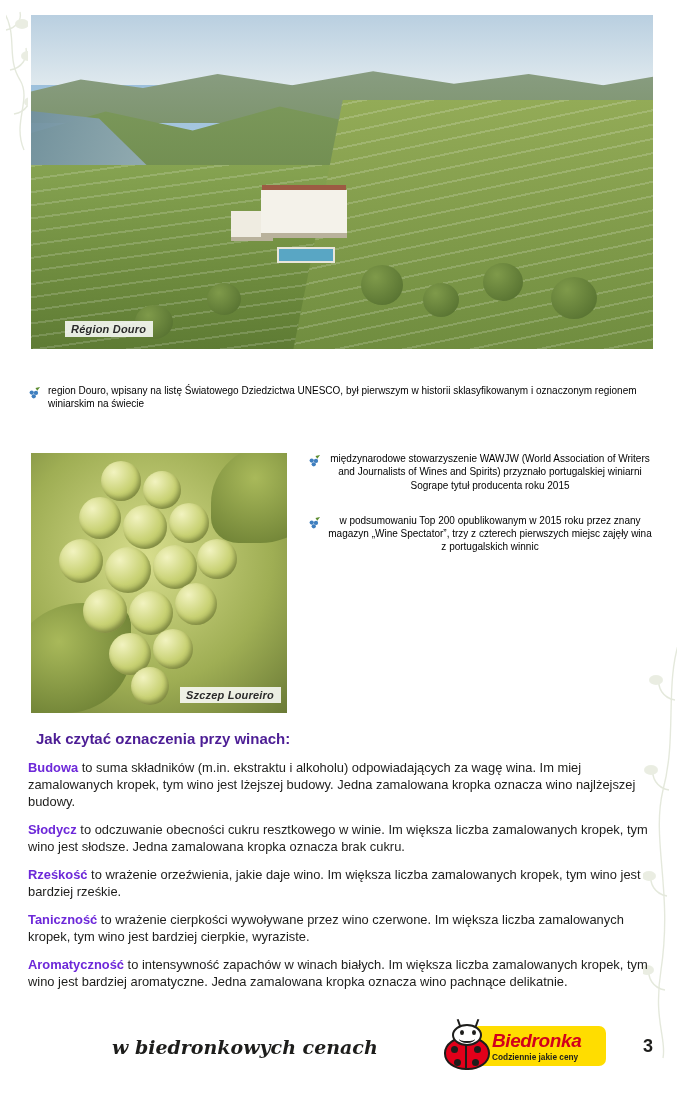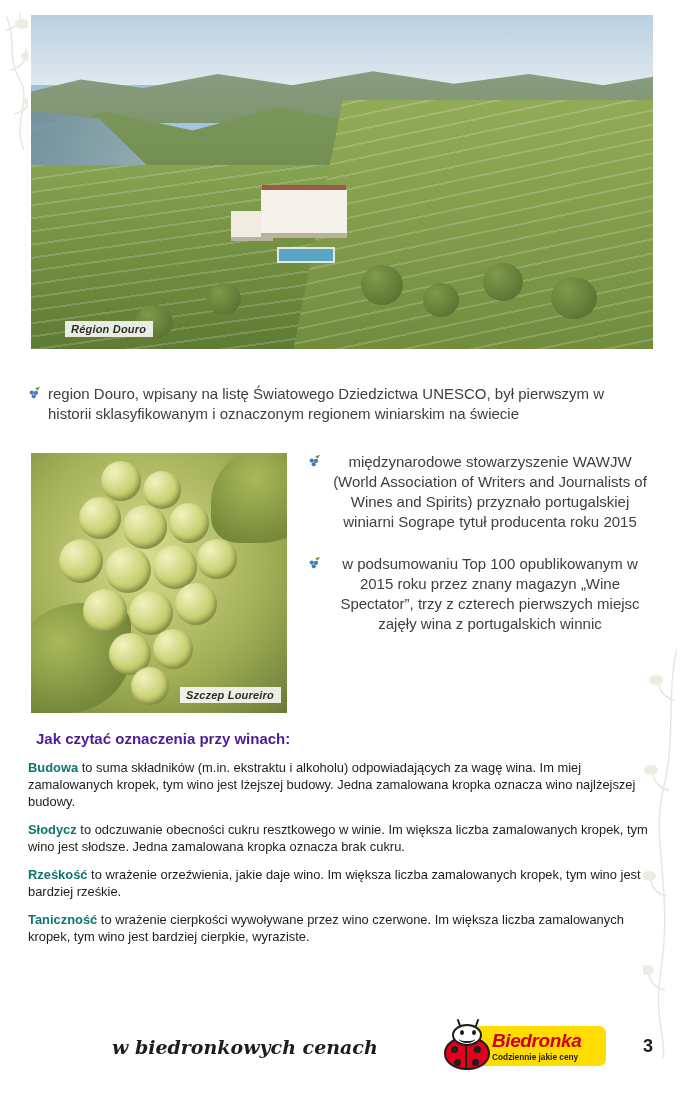--- a/index.html
+++ b/index.html
@@ -116,23 +116,23 @@
     align-items: flex-start;
     margin-bottom: 14px;
   }
   .bullet-icon {
     flex: 0 0 auto;
     width: 13px;
     height: 13px;
     margin-top: 3px;
   }
   .bullet-text {
-    font-size: 15px;
+    font-size: 10px;
     line-height: 1.33;
-    color: #404040;
+    color: #000000;
   }
 
   .top-bullets {
     position: absolute;
     left: 28px;
     top: 384px;
     width: 620px;
     z-index: 6;
   }
 
@@ -184,21 +184,21 @@
     color: #4c1d95;
     font-weight: bold;
   }
   .howto p {
     margin: 0 0 11px 0;
     font-size: 12.9px;
     line-height: 1.32;
     color: #1d1d1b;
   }
   .term {
-    color: #0f766e;
+    color: #6d28d9;
     font-weight: bold;
   }
 
   
   .footer-slogan {
     position: absolute;
     left: 112px;
     top: 1036px;
     font-family: "DejaVu Serif", serif;
     font-style: italic;
@@ -393,38 +393,41 @@
     </svg>
     <div class="bullet-text">międzynarodowe stowarzyszenie WAWJW (World Association of Writers and Journalists of Wines and Spirits) przyznało portugalskiej winiarni Sogrape tytuł producenta roku 2015</div>
   </div>
   <div class="bullet-row" style="margin-top:22px;">
     <svg class="bullet-icon" viewBox="0 0 14 14">
       <path d="M8 1 L13 0 L10 4 Z" fill="#5c8c2f"></path>
       <circle cx="4" cy="6" r="2.3" fill="#3f7fbf"></circle>
       <circle cx="8.6" cy="6.4" r="2.3" fill="#3f7fbf"></circle>
       <circle cx="6.2" cy="10" r="2.3" fill="#3f7fbf"></circle>
     </svg>
-    <div class="bullet-text">w podsumowaniu Top 100 opublikowanym w 2015 roku przez znany magazyn „Wine Spectator”, trzy z czterech pierwszych miejsc zajęły wina z portugalskich winnic</div>
+    <div class="bullet-text">w podsumowaniu Top 200 opublikowanym w 2015 roku przez znany magazyn „Wine Spectator”, trzy z czterech pierwszych miejsc zajęły wina z portugalskich winnic</div>
   </div>
 </div>
 
 <div class="howto">
   <h2>Jak czytać oznaczenia przy winach:</h2>
 
   <p>
     <span class="term">Budowa</span><span> to suma składników (m.in. ekstraktu i alkoholu) odpowiadających za wagę wina. Im miej zamalowanych kropek, tym wino jest lżejszej budowy. Jedna zamalowana kropka oznacza wino najlżejszej budowy.</span>
   </p>
   <p>
     <span class="term">Słodycz</span><span> to odczuwanie obecności cukru resztkowego w winie. Im większa liczba zamalowanych kropek, tym wino jest słodsze. Jedna zamalowana kropka oznacza brak cukru.</span>
   </p>
   <p>
     <span class="term">Rześkość</span><span> to wrażenie orzeźwienia, jakie daje wino. Im większa liczba zamalowanych kropek, tym wino jest bardziej rześkie.</span>
   </p>
   <p>
     <span class="term">Taniczność</span><span> to wrażenie cierpkości wywoływane przez wino czerwone. Im większa liczba zamalowanych kropek, tym wino jest bardziej cierpkie, wyraziste.</span>
+  </p>
+  <p>
+    <span class="term">Aromatyczność</span><span> to intensywność zapachów w winach białych. Im większa liczba zamalowanych kropek, tym wino jest bardziej aromatyczne. Jedna zamalowana kropka oznacza wino pachnące delikatnie.</span>
   </p>
 </div>
 
 <div class="footer-slogan">w biedronkowych cenach</div>
 
 <div class="logo">
   <div class="logo-pill"></div>
   <div class="bug">
     <div class="bug-body"></div>
     <div class="bug-split"></div>

